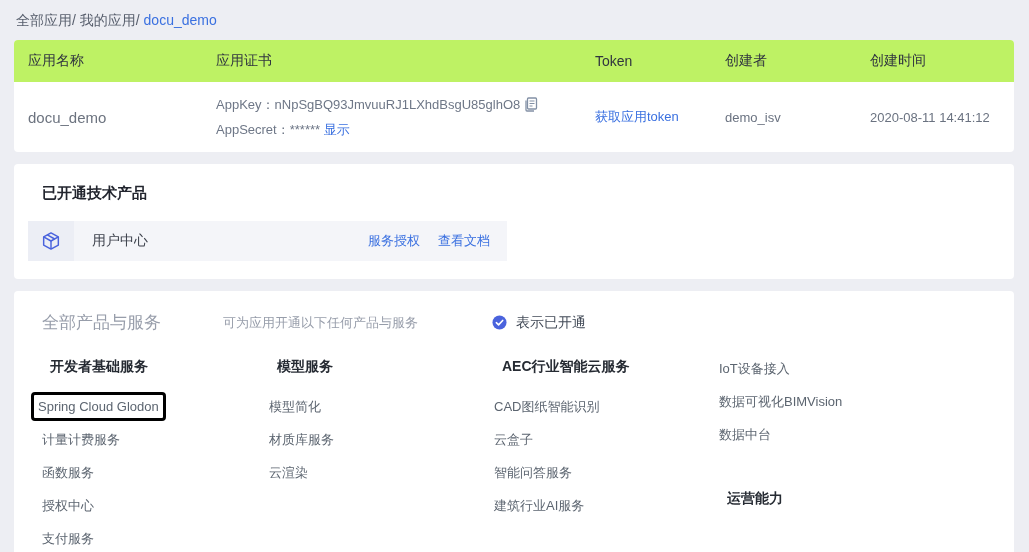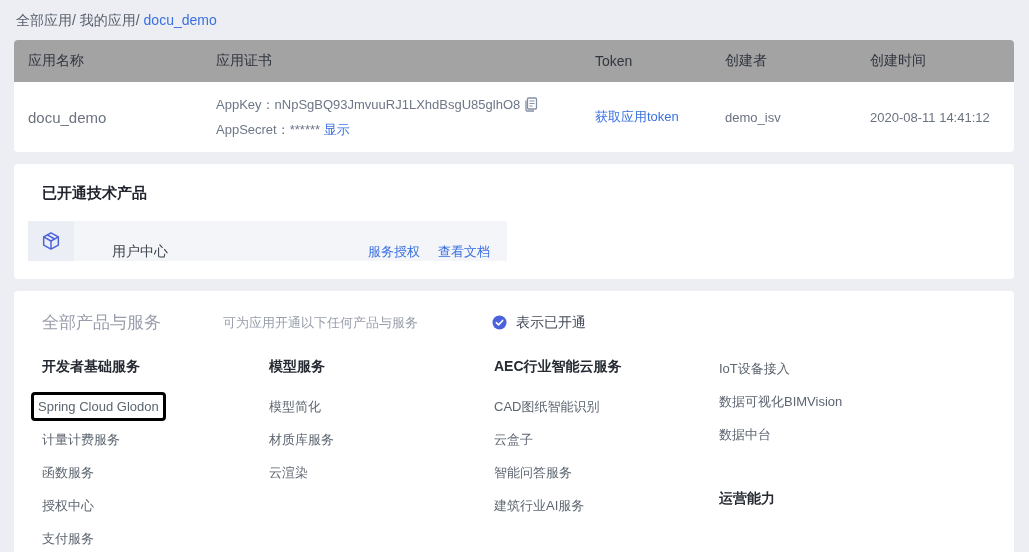--- a/index.html
+++ b/index.html
@@ -22,47 +22,46 @@
     margin:0 15px 12px 14px;
     overflow:hidden;
   }
   
   .table-header, .table-row {
     display:grid;
     grid-template-columns:188px 379px 130px 145px 1fr;
     align-items:center;
   }
   .table-header {
-    background:#a3a3a3;
+    background:#bef264;
     height:42px;
     font-size:14px;
     color:#30353f;
   }
   .table-header > div { padding-left:14px; }
   .table-row { height:70px; font-size:13px; color:#6a7280; }
   .table-row > div { padding-left:14px; }
   .app-name { font-size:15px; color:#6c737f; }
   .cert-line { line-height:22px; color:#6e7787; white-space:nowrap; }
   .link { color:#3a70e0; cursor:pointer; text-decoration:none; font-size:13px; }
   .copy-icon { display:inline-block; vertical-align:-3px; margin-left:4px; cursor:pointer; }
   
   .section-title {
     font-size:15px;
     font-weight:bold;
     color:#22252e;
     padding:20px 0 0 28px;
   }
   .opened-row {
     display:flex;
-    align-items:flex-end;
+    align-items:center;
     height:40px;
     width:479px;
     margin:18px 0 18px 14px;
     background:#f4f5f9;
-    gap:20px;
   }
   .opened-icon-cell {
     width:46px; height:40px;
     display:flex; align-items:center; justify-content:center;
     background:#eceef5;
   }
   .opened-name { font-size:14px; color:#3a3f4a; margin-left:18px; }
   .opened-links { margin-left:auto; padding-right:17px; display:flex; gap:18px; }
   
   .all-head { display:flex; align-items:center; padding:20px 0 0 28px;gap:44px; }
@@ -75,20 +74,21 @@
     grid-template-columns:227px 225px 225px 1fr;
     padding:18px 0 0 28px;
   }
   .product-col-header {
     font-size:14px;
     font-weight:bold;
     color:#262b33;
     height:30px;
     display:flex; align-items:center;
     margin-bottom:8px;
+    margin-left:8px;
   }
   .product-col-header.sub { margin-top:33px; margin-bottom:0; }
   .product-item {
     height:33px;
     display:flex; align-items:center;
     font-size:13px;
     color:#5c6570;
     cursor:pointer;
     white-space:nowrap;
   }

